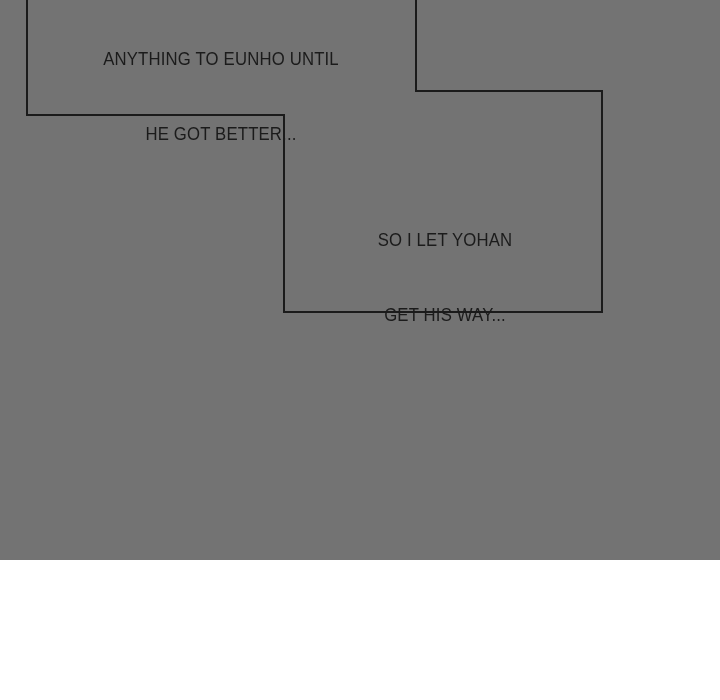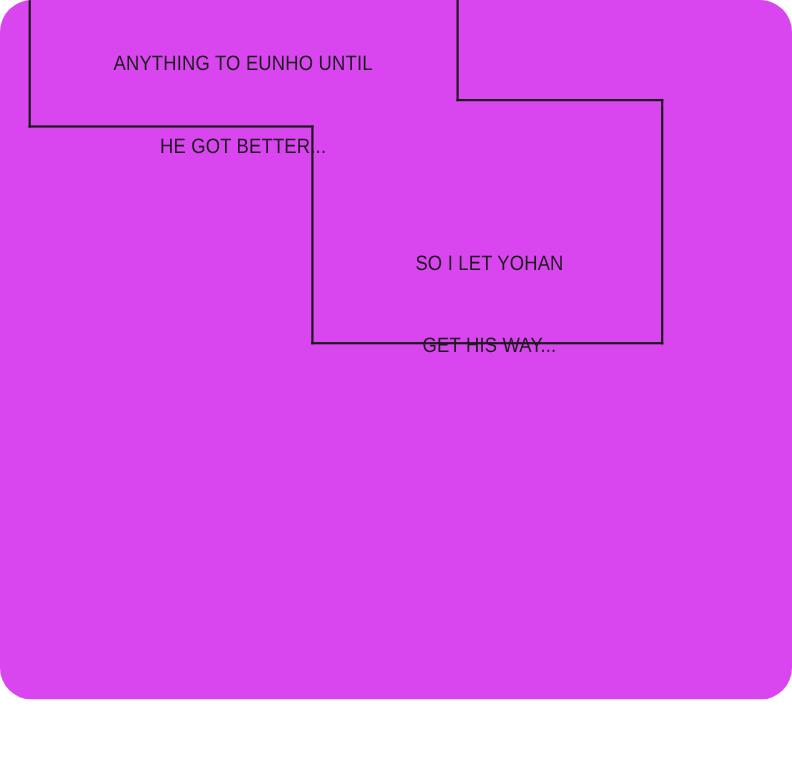--- a/index.html
+++ b/index.html
@@ -7,24 +7,23 @@
     margin: 0;
     padding: 0;
     background: #ffffff;
   }
   body {
     font-family: "Liberation Sans", sans-serif;
   }
   #canvas {
     position: relative;
     width: 720px;
-    height: 636px;
-    background: #d946ef;
+    height: 560px;
+    background: #737373;
     overflow: hidden;
-    border-radius: 29px;
   }
 
   
   .stroke {
     position: absolute;
     background: #1b1b1b;
   }
 
   
   .caption {

